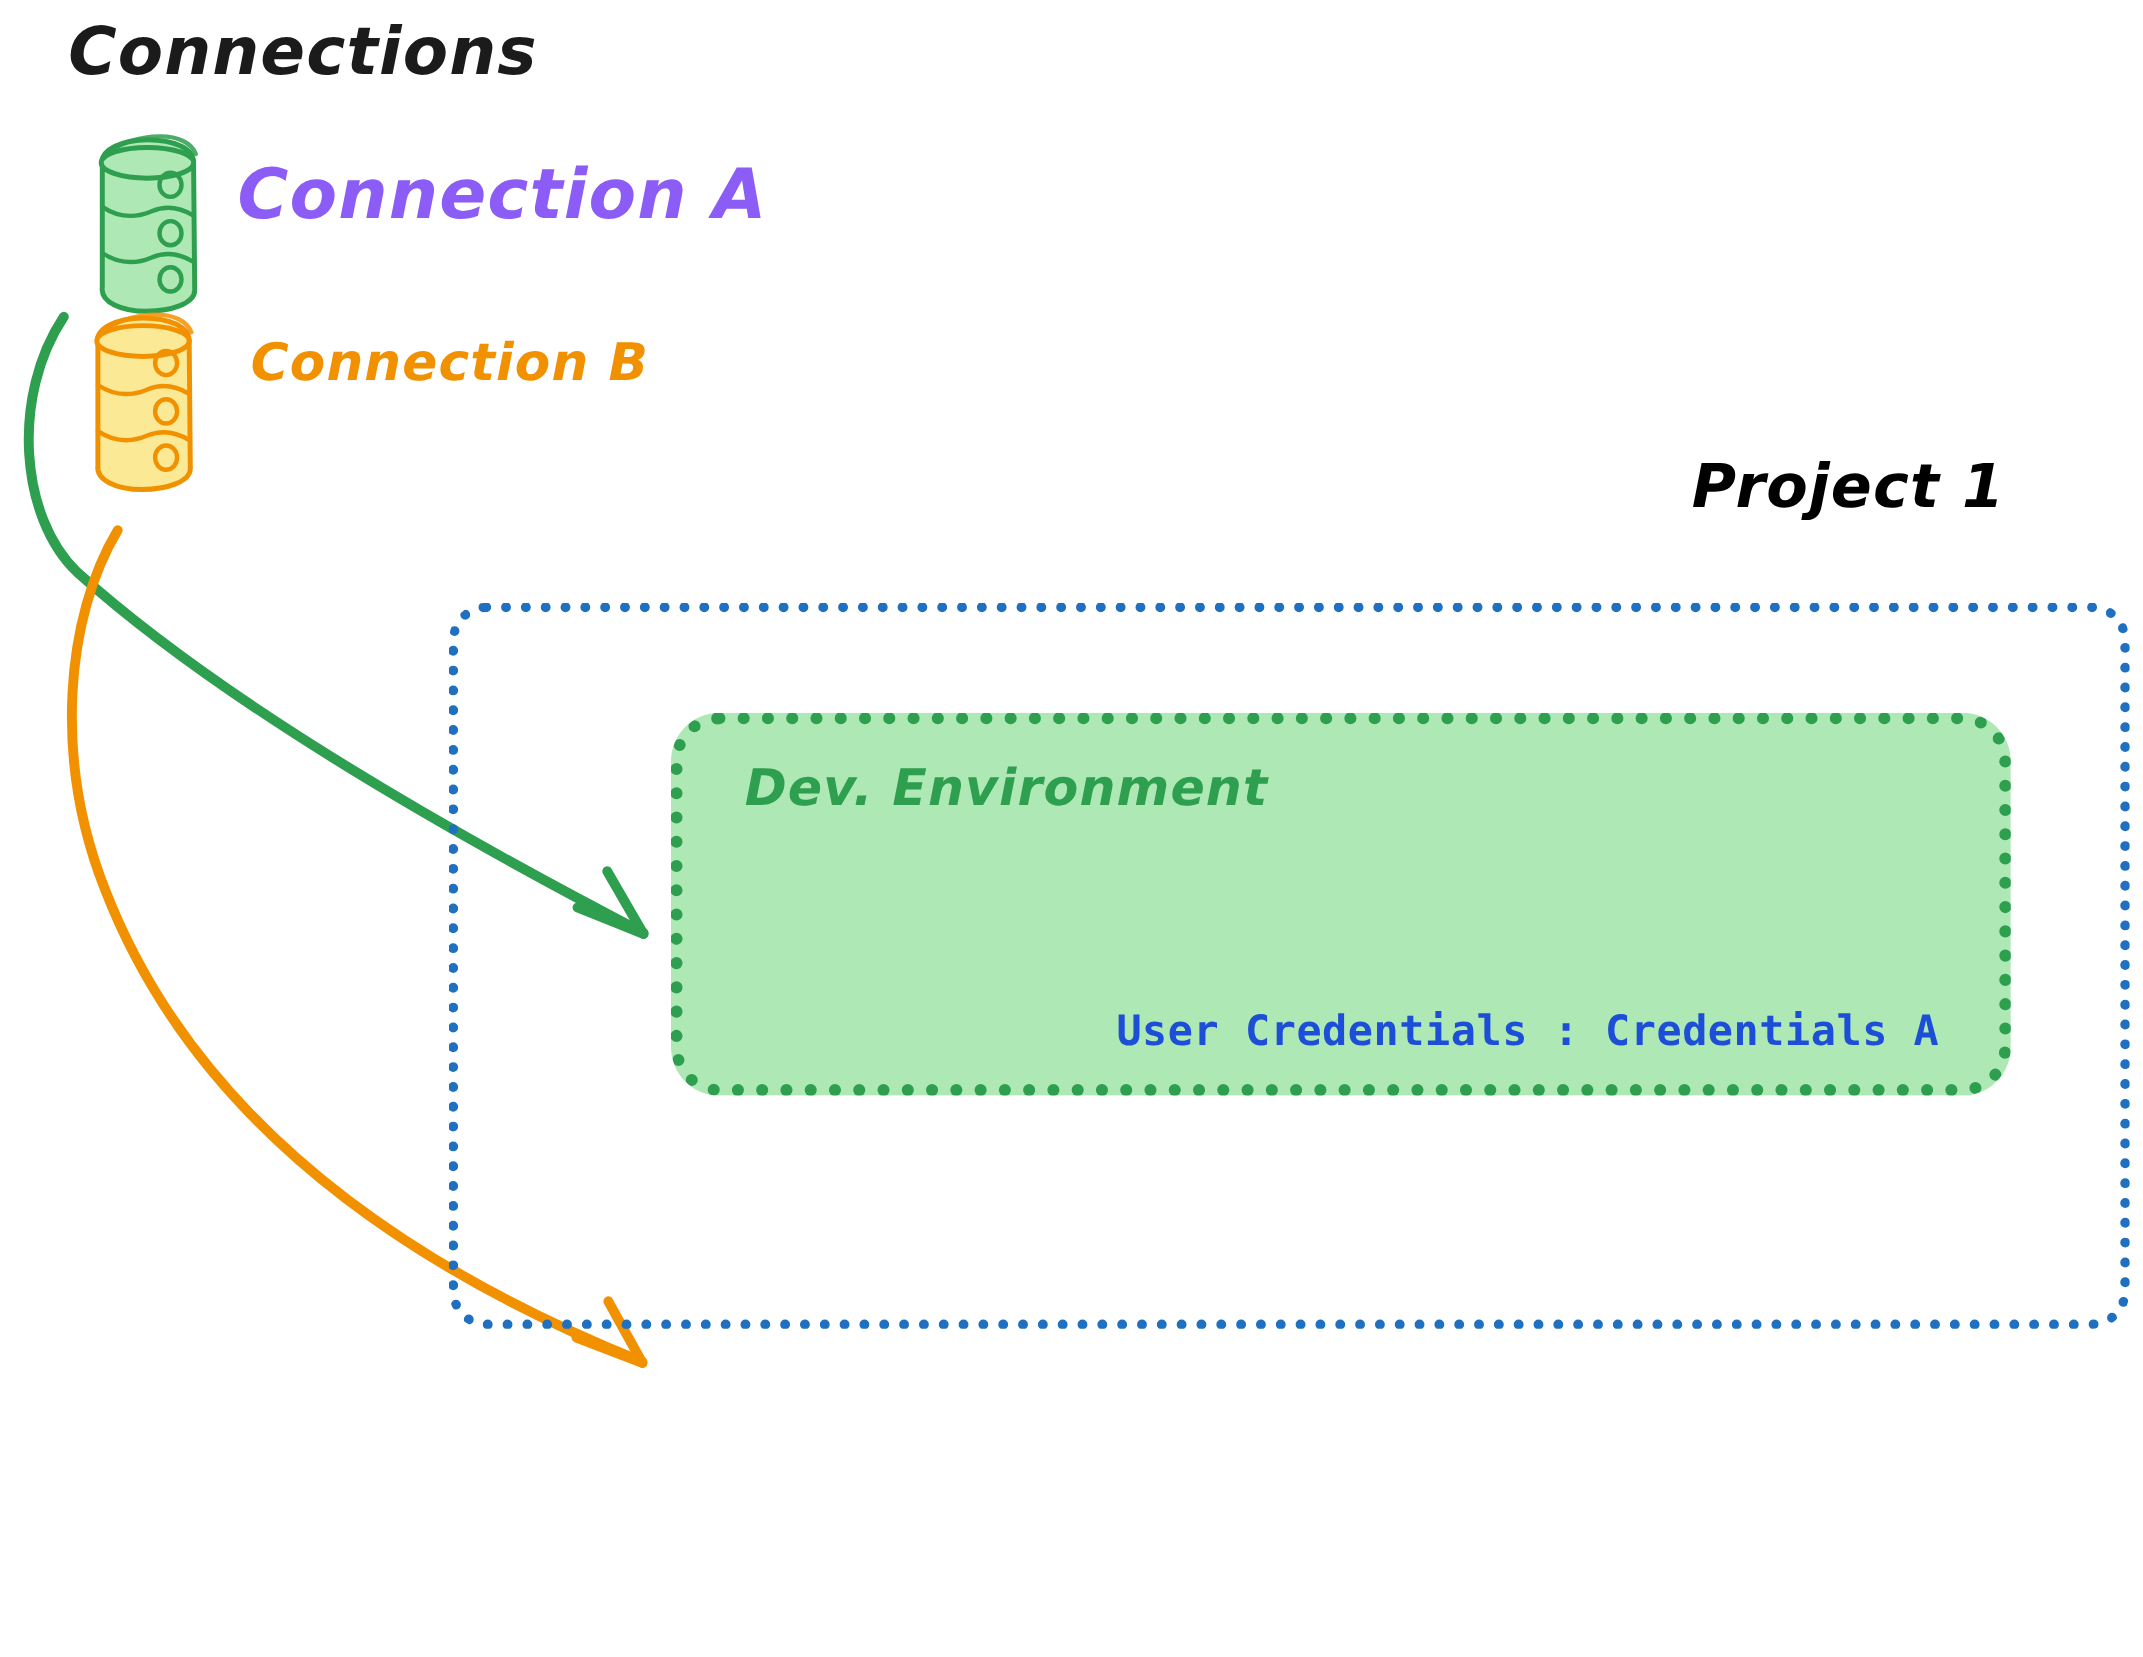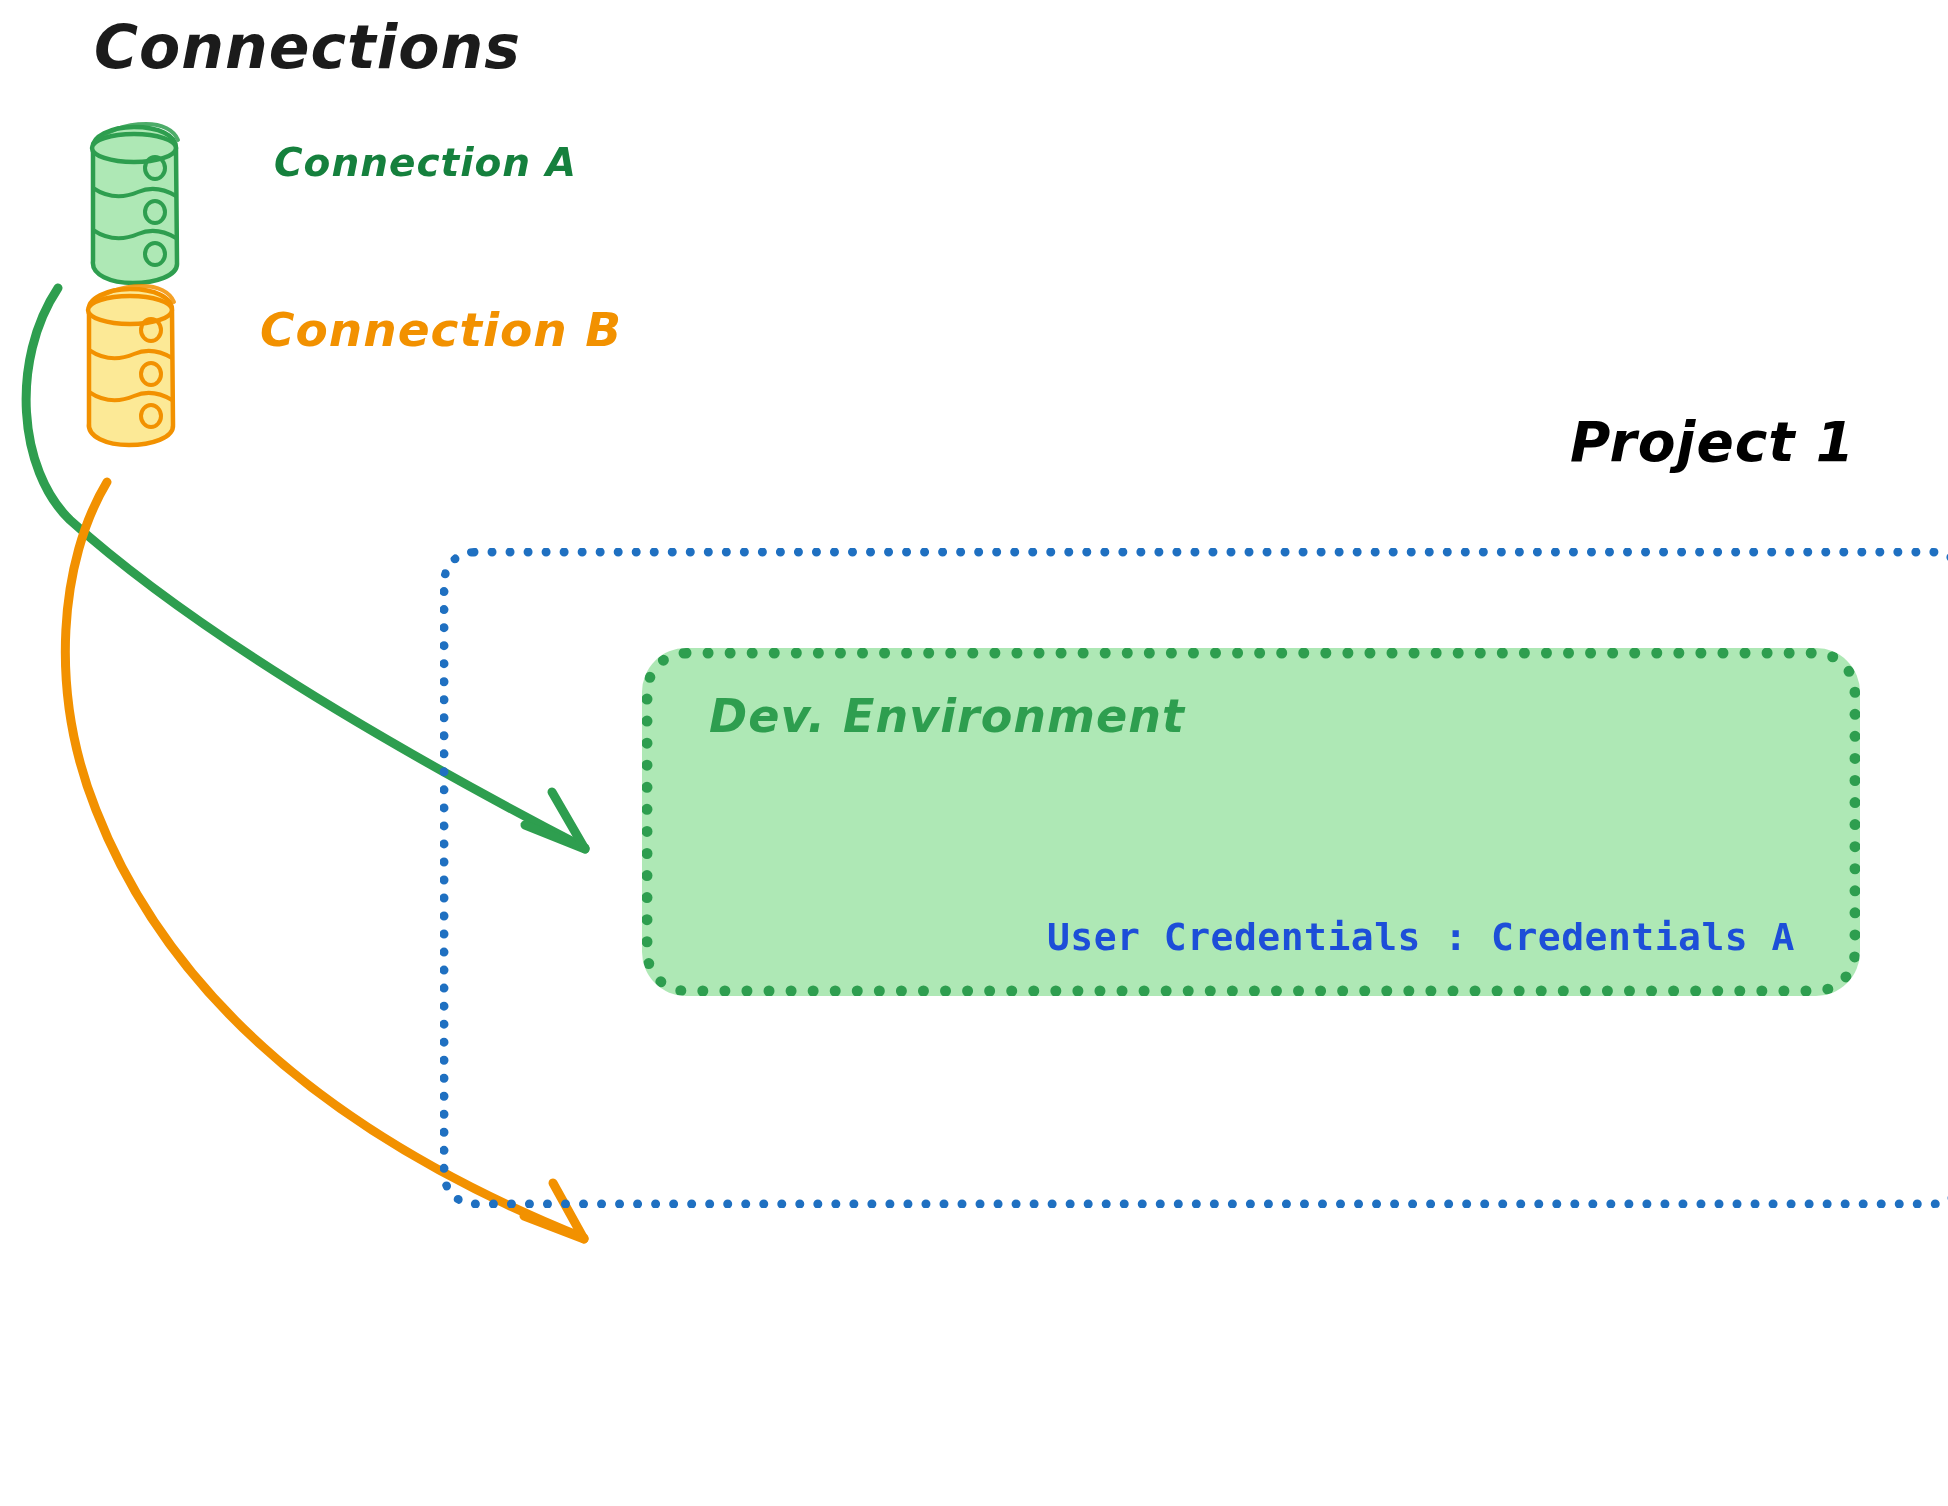--- a/index.html
+++ b/index.html
@@ -31,36 +31,36 @@
     font-weight: 700;
     font-style: italic;
     letter-spacing: 1px;
     white-space: nowrap;
   }
   .mono-text {
     font-family: "DejaVu Sans Mono", monospace;
     font-weight: 700;
     white-space: nowrap;
   }
-  .abs { position: absolute; margin-left: 32px; }
+  .abs { position: absolute; }
 
   
   #title-connections {
     left: 62px;
     top: 12px;
     font-size: 60px;
     color: #1b1b1b;
   }
 
   
   #label-connection-a {
-    left: 242px;
+    left: 216px;
     top: 140px;
-    font-size: 39px;
-    color: #15803d;
+    font-size: 63px;
+    color: #8b5cf6;
   }
   #label-connection-b {
     left: 228px;
     top: 302px;
     font-size: 47px;
     color: #F29100;
     text-align: right;
   }
 
   

